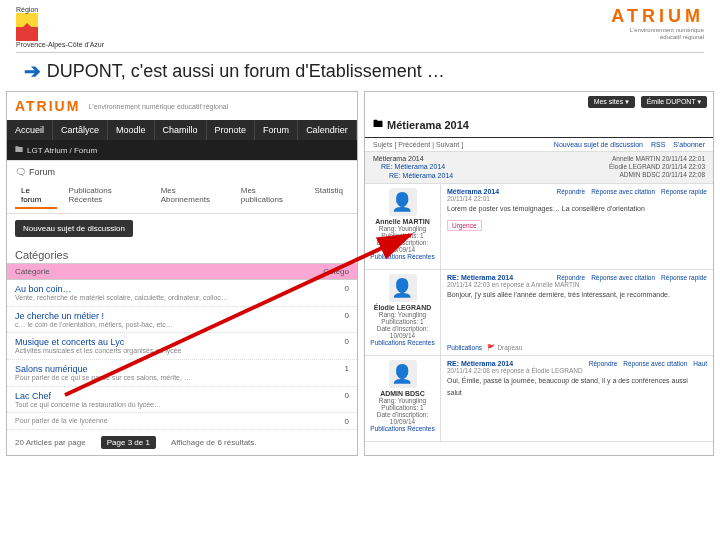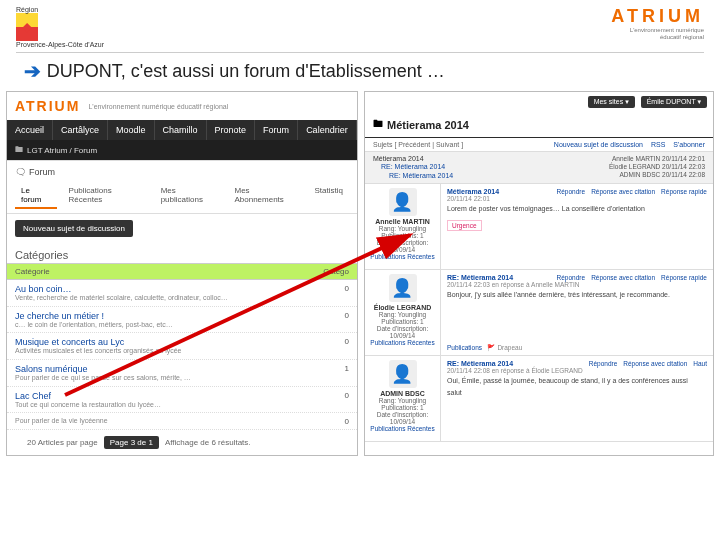--- a/index.html
+++ b/index.html
@@ -38,29 +38,29 @@
   .breadcrumb { background:#1f1f1f; color:#ddd; font-size:8px; padding:3px 8px; display:flex; align-items:center; gap:4px;}
   .breadcrumb .bicon{color:#aaa;}
 
   .forum-title { padding:6px 8px 2px 8px; font-size:9px; color:#444; border-top:1px solid #ddd;}
   .sub-tabs { display:flex; gap:6px; font-size:8px; padding:4px 8px; color:#555; border-bottom:1px solid #ddd;}
   .sub-tabs span { padding:3px 6px; border-bottom:2px solid transparent; }
   .sub-tabs span.sel { border-bottom:2px solid #ef6c00; color:#000;}
 
   .btn-dark { background:#333; color:#fff; font-size:8px; padding:4px 8px; margin:6px 8px; display:inline-block; border-radius:2px;}
   .panel-sec-title { font-size:11px; color:#555; padding:2px 8px; margin-top:4px;}
-  .cat-head { background:#bef264; display:flex; font-size:8px; color:#555; padding:3px 8px; border-top:1px solid #ccc; border-bottom:1px solid #ccc;}
+  .cat-head { background:#f9a8d4; display:flex; font-size:8px; color:#555; padding:3px 8px; border-top:1px solid #ccc; border-bottom:1px solid #ccc;}
   .cat-head .c1{flex:1;} .cat-head .c2{width:40px;text-align:right;}
 
   .cat-row { padding:4px 8px; border-bottom:1px dotted #ddd; position:relative;}
   .cat-row .title { color:#0d47a1; font-size:9px; }
   .cat-row .desc { color:#888; font-size:7px; line-height:1.1;}
   .cat-row .count { position:absolute; right:8px; top:4px; color:#555; font-size:8px;}
 
-  .pager { display:flex; align-items:center; gap:6px; font-size:8px; color:#666; padding:6px 8px;margin-left:12px;}
+  .pager { display:flex; align-items:center; gap:15px; font-size:8px; color:#666; padding:6px 8px;}
   .pager .pg { background:#333; color:#fff; padding:2px 6px; border-radius:2px;}
 
   
   .r-top { display:flex; justify-content:flex-end; gap:6px; padding:4px 6px; }
   .pill { background:#333; color:#fff; font-size:7px; padding:2px 6px; border-radius:2px; display:flex; align-items:center; gap:3px;}
   .r-head { display:flex; align-items:center; gap:4px; padding:4px 8px; border-bottom:1px solid #2b2b2b; background:#fff;}
   .r-head .icon { font-size:10px;}
   .r-head .title { font-size:11px; font-weight:bold; color:#222;}
   .r-sub { display:flex; justify-content:space-between; font-size:7px; padding:3px 8px; color:#666; border-bottom:1px solid #ddd;}
   .r-sub .links span{color:#0d47a1;font-size:7px;margin-left:6px;}
@@ -129,22 +129,22 @@
       <span class="bicon">🖿</span>
       <span>LGT Atrium / Forum</span>
     </div>
     <div class="forum-title">
       <span>🗨 </span>
       <span>Forum</span>
     </div>
     <div class="sub-tabs">
       <span class="sel">Le forum</span>
       <span>Publications Récentes</span>
+      <span>Mes Abonnements</span>
       <span>Mes publications</span>
-      <span>Mes Abonnements</span>
       <span>Statistiq</span>
     </div>
     <span class="btn-dark">Nouveau sujet de discussion</span>
     <div class="panel-sec-title">Catégories</div>
     <div class="cat-head">
       <span class="c1">Catégorie</span>
       <span class="c2">Catégo</span>
     </div>
     <div class="cat-row">
       <div class="title">Au bon coin…</div>

